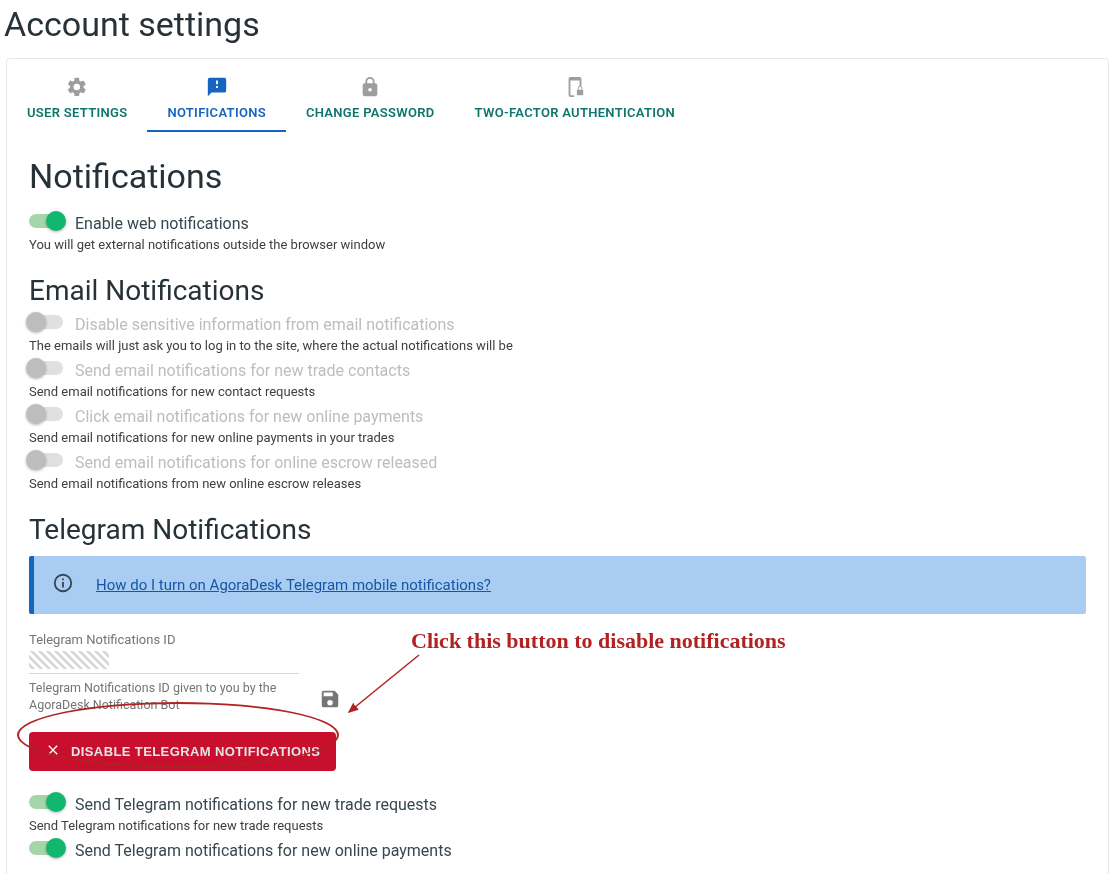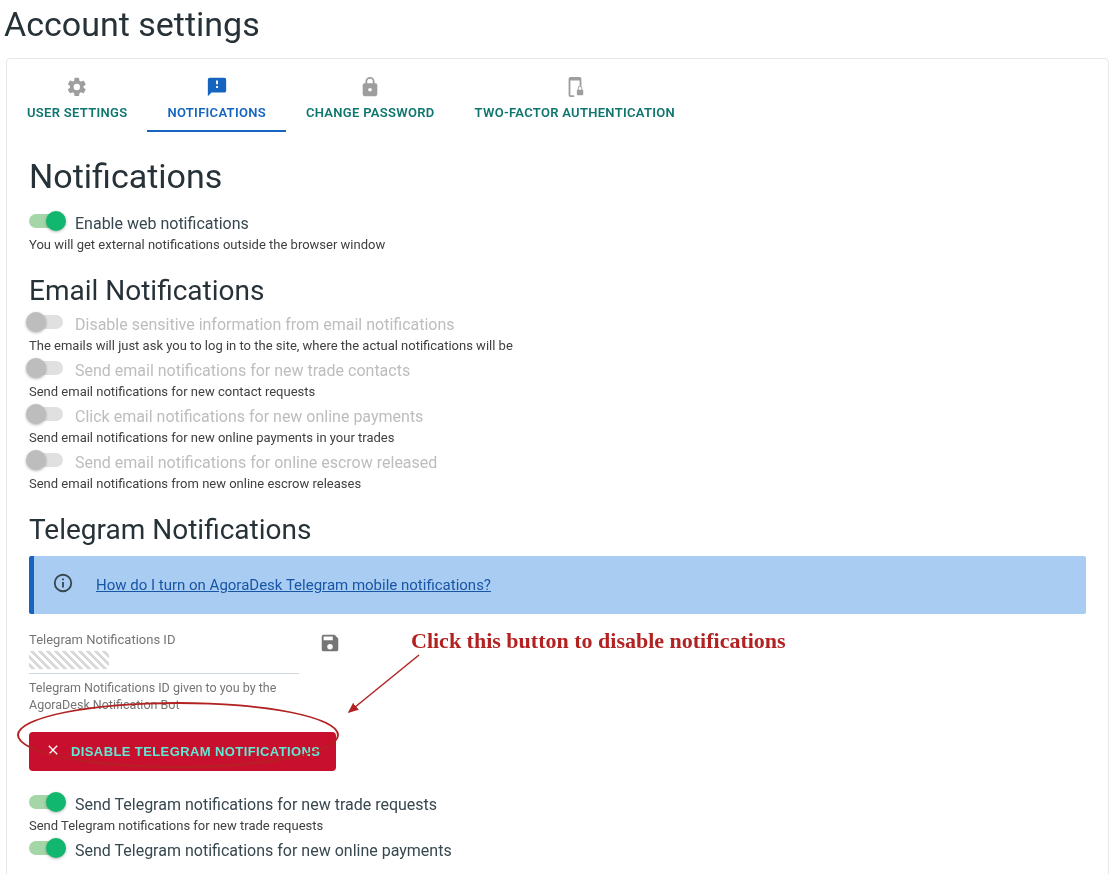--- a/index.html
+++ b/index.html
@@ -116,42 +116,42 @@
     .info-banner .info-icon svg { width: 22px; height: 22px; fill: #37474f; }
     .info-banner a {
       margin-left: 22px;
       color: #1955a5;
       text-decoration: underline;
       font-size: 15px;
     }
 
     .id-row {
       display: flex;
-      align-items: flex-start;
+      align-items: flex-end;
       gap: 20px;
       margin-top: 6px;
     }
     .id-col { width: 270px; }
     .field-label { font-size: 13px; color: #757575; }
     .field-value {
       width: 80px;
       height: 18px;
       margin: 4px 0 4px 0;
       background-image: linear-gradient(45deg,#d9d9d9 25%,transparent 25%,transparent 50%,#d9d9d9 50%,#d9d9d9 75%,transparent 75%,transparent);
       background-size: 8px 8px;
     }
     .field-underline { height:1px; background:#cfd8dc; width:270px; margin-bottom:6px;}
     .field-helper { font-size: 12.5px; color: #757575; line-height:1.35; }
     .save-icon svg { width:22px; height:22px; fill:#757575; cursor:pointer; }
 
     .disable-btn {
       display: inline-flex;
       align-items: center;
       background: #c8102e;
-      color: #5eead4;
+      color: #e5e5e5;
       border: none;
       padding: 10px 16px;
       font-size: 13px;
       font-weight: 700;
       letter-spacing: 0.4px;
       border-radius: 4px;
       margin: 18px 0 10px 0;
       cursor: pointer;
     }
     .disable-btn .close-icon { margin-right: 10px; }

